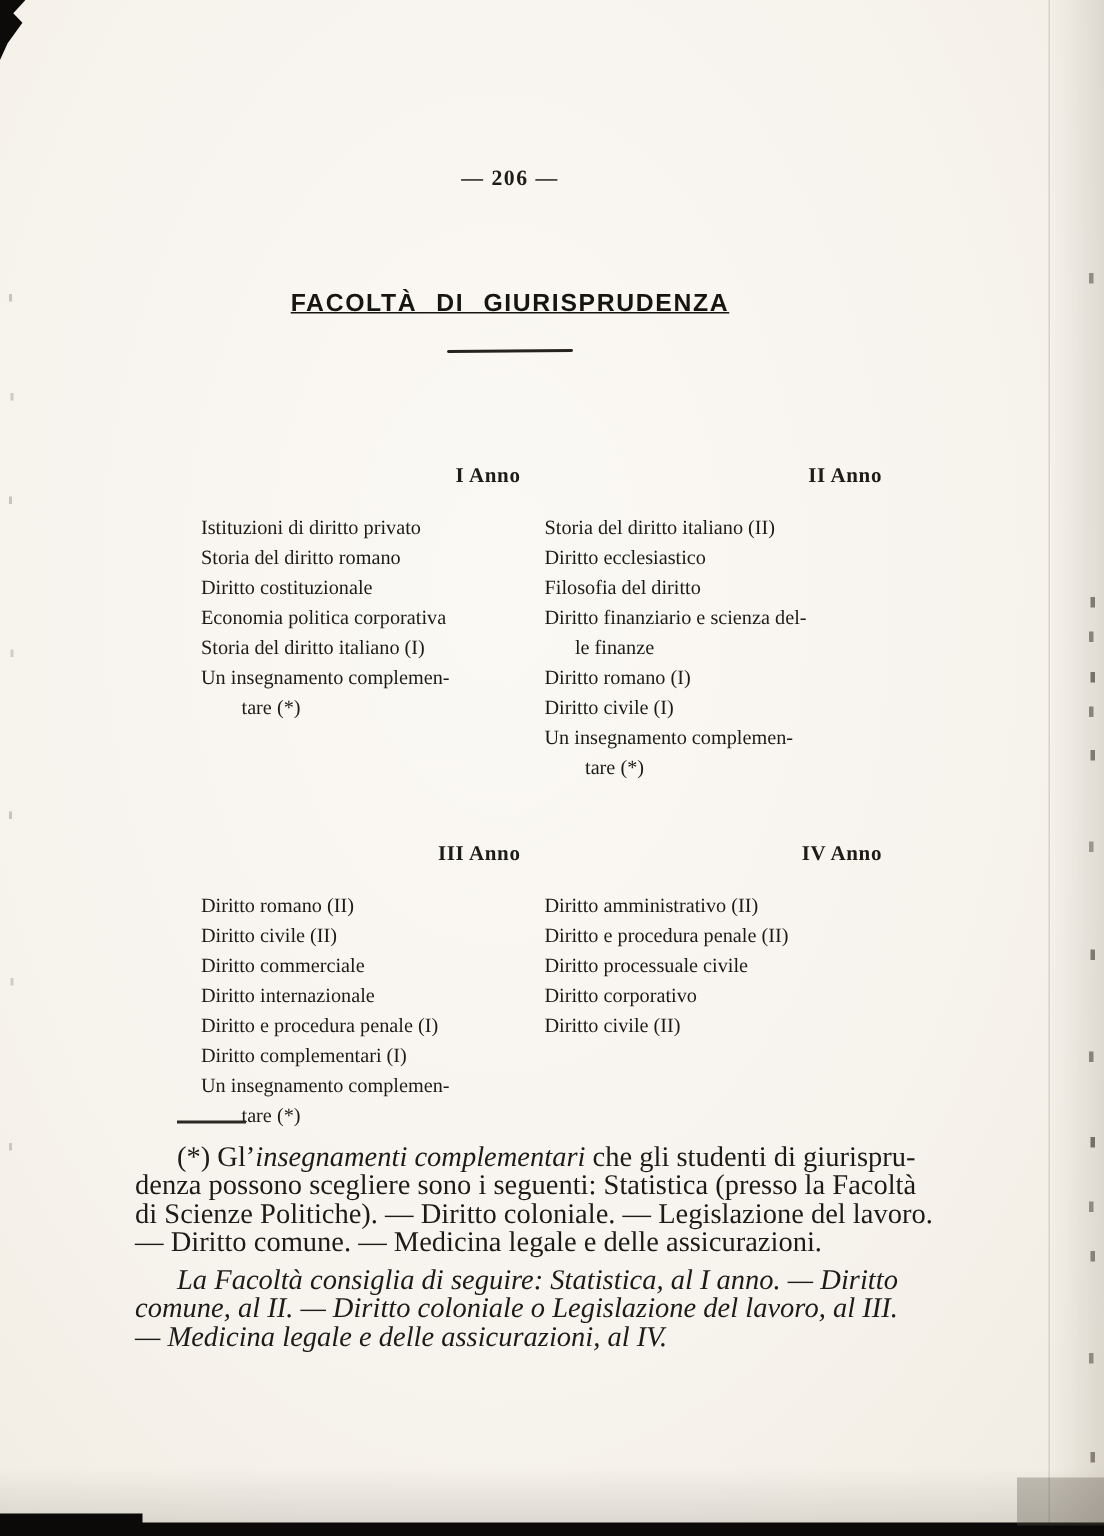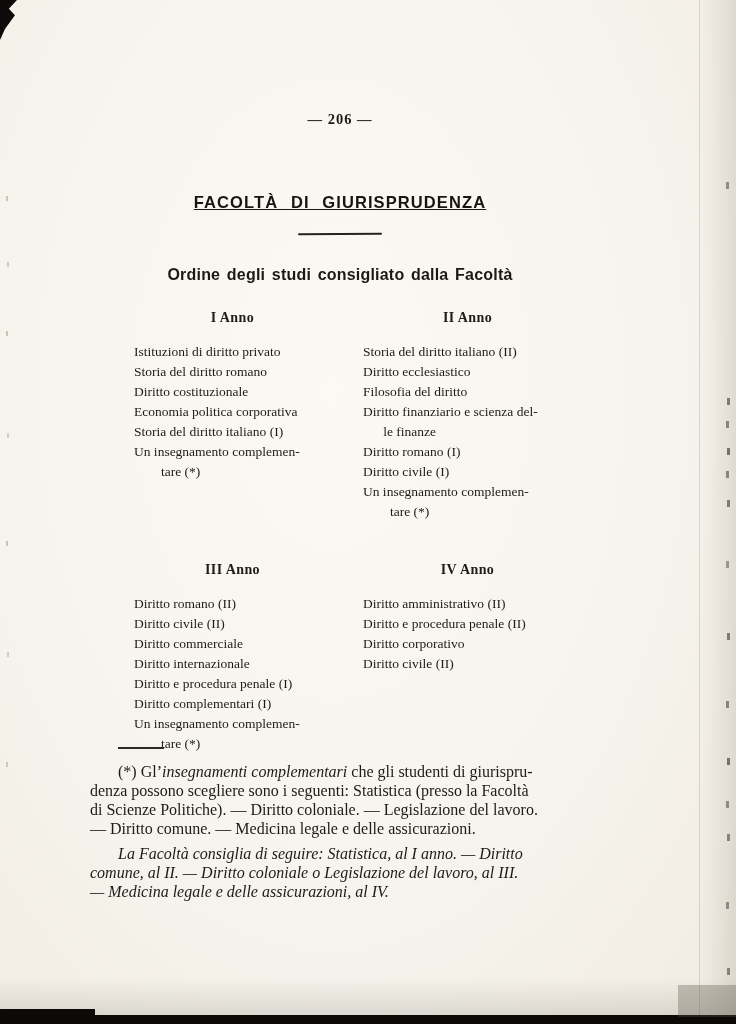--- a/index.html
+++ b/index.html
@@ -99,36 +99,36 @@
     font-family: "Liberation Sans", "DejaVu Sans", sans-serif;
     font-weight: 700; font-size: 16px; letter-spacing: 0.2px; word-spacing: 2px;
     color: #1b1916;
   }
 
   .grid {
     position: absolute; top: 310px; left: 88px; width: 470px;
     display: grid; grid-template-columns: 229px 241px; row-gap: 24px;
   }
   .year-h {
-    margin: 0 0 11px 0; text-align: center;
+    margin: 0 0 11px 0; text-align: right;
     font-size: 14px; font-weight: bold; letter-spacing: 0.4px;
   }
   .year-list { margin: 16px; padding: 0; list-style: none; }
   .course {
     font-size: 13.5px; line-height: 20px; white-space: pre-wrap;
     color: #1d1b18;
   }
 
   .foot-rule {
     position: absolute; top: 747px; left: 88px;
     width: 46px; height: 2px; background: #2b2723;
   }
   .footnote {
     position: absolute; top: 762px; left: 60px; width: 580px;
-    font-size: 16px; line-height: 19px; color: #1d1b18;
+    font-size: 19px; line-height: 19px; color: #1d1b18;
   }
   .fn-p1 { margin: 0; text-indent: 28px; white-space: pre-line; }
   .fn-p2 { margin: 6px 0 0 0; text-indent: 28px; white-space: pre-line; font-style: italic; }
   .fn-p1 i { font-style: italic; }
 </style>
 </head>
 <body>
 
 <div class="page">
 
@@ -139,21 +139,20 @@
   <div class="bottom-shade"></div>
   <div class="bottom-band"></div>
 
   <div class="content">
 
     <div class="pagenum">— 206 —</div>
 
     <h1 class="title">FACOLTÀ DI GIURISPRUDENZA</h1>
     <div class="title-rule"></div>
 
-    <h2 class="subtitle">Ordine degli studi consigliato dalla Facoltà</h2>
 
     <div class="grid" id="years-grid">
 
         <section class="year">
           <h3 class="year-h">I Anno</h3>
           <ul class="year-list">
             <li class="course">Istituzioni di diritto privato</li>
             <li class="course">Storia del diritto romano</li>
             <li class="course">Diritto costituzionale</li>
             <li class="course">Economia politica corporativa</li>
@@ -190,20 +189,21 @@
             <li class="course">Un insegnamento complemen-
         tare (*)</li>
           </ul>
         </section>
 
         <section class="year">
           <h3 class="year-h">IV Anno</h3>
           <ul class="year-list">
             <li class="course">Diritto amministrativo (II)</li>
             <li class="course">Diritto e procedura penale (II)</li>
+            <li class="course">Diritto processuale civile</li>
             <li class="course">Diritto corporativo</li>
             <li class="course">Diritto civile (II)</li>
           </ul>
         </section>
       </div>
 
     <div class="foot-rule"></div>
 
     <div class="footnote">
       <p class="fn-p1"><span>(*) Gl’</span><i>insegnamenti complementari</i><span> che gli studenti di giurispru-

